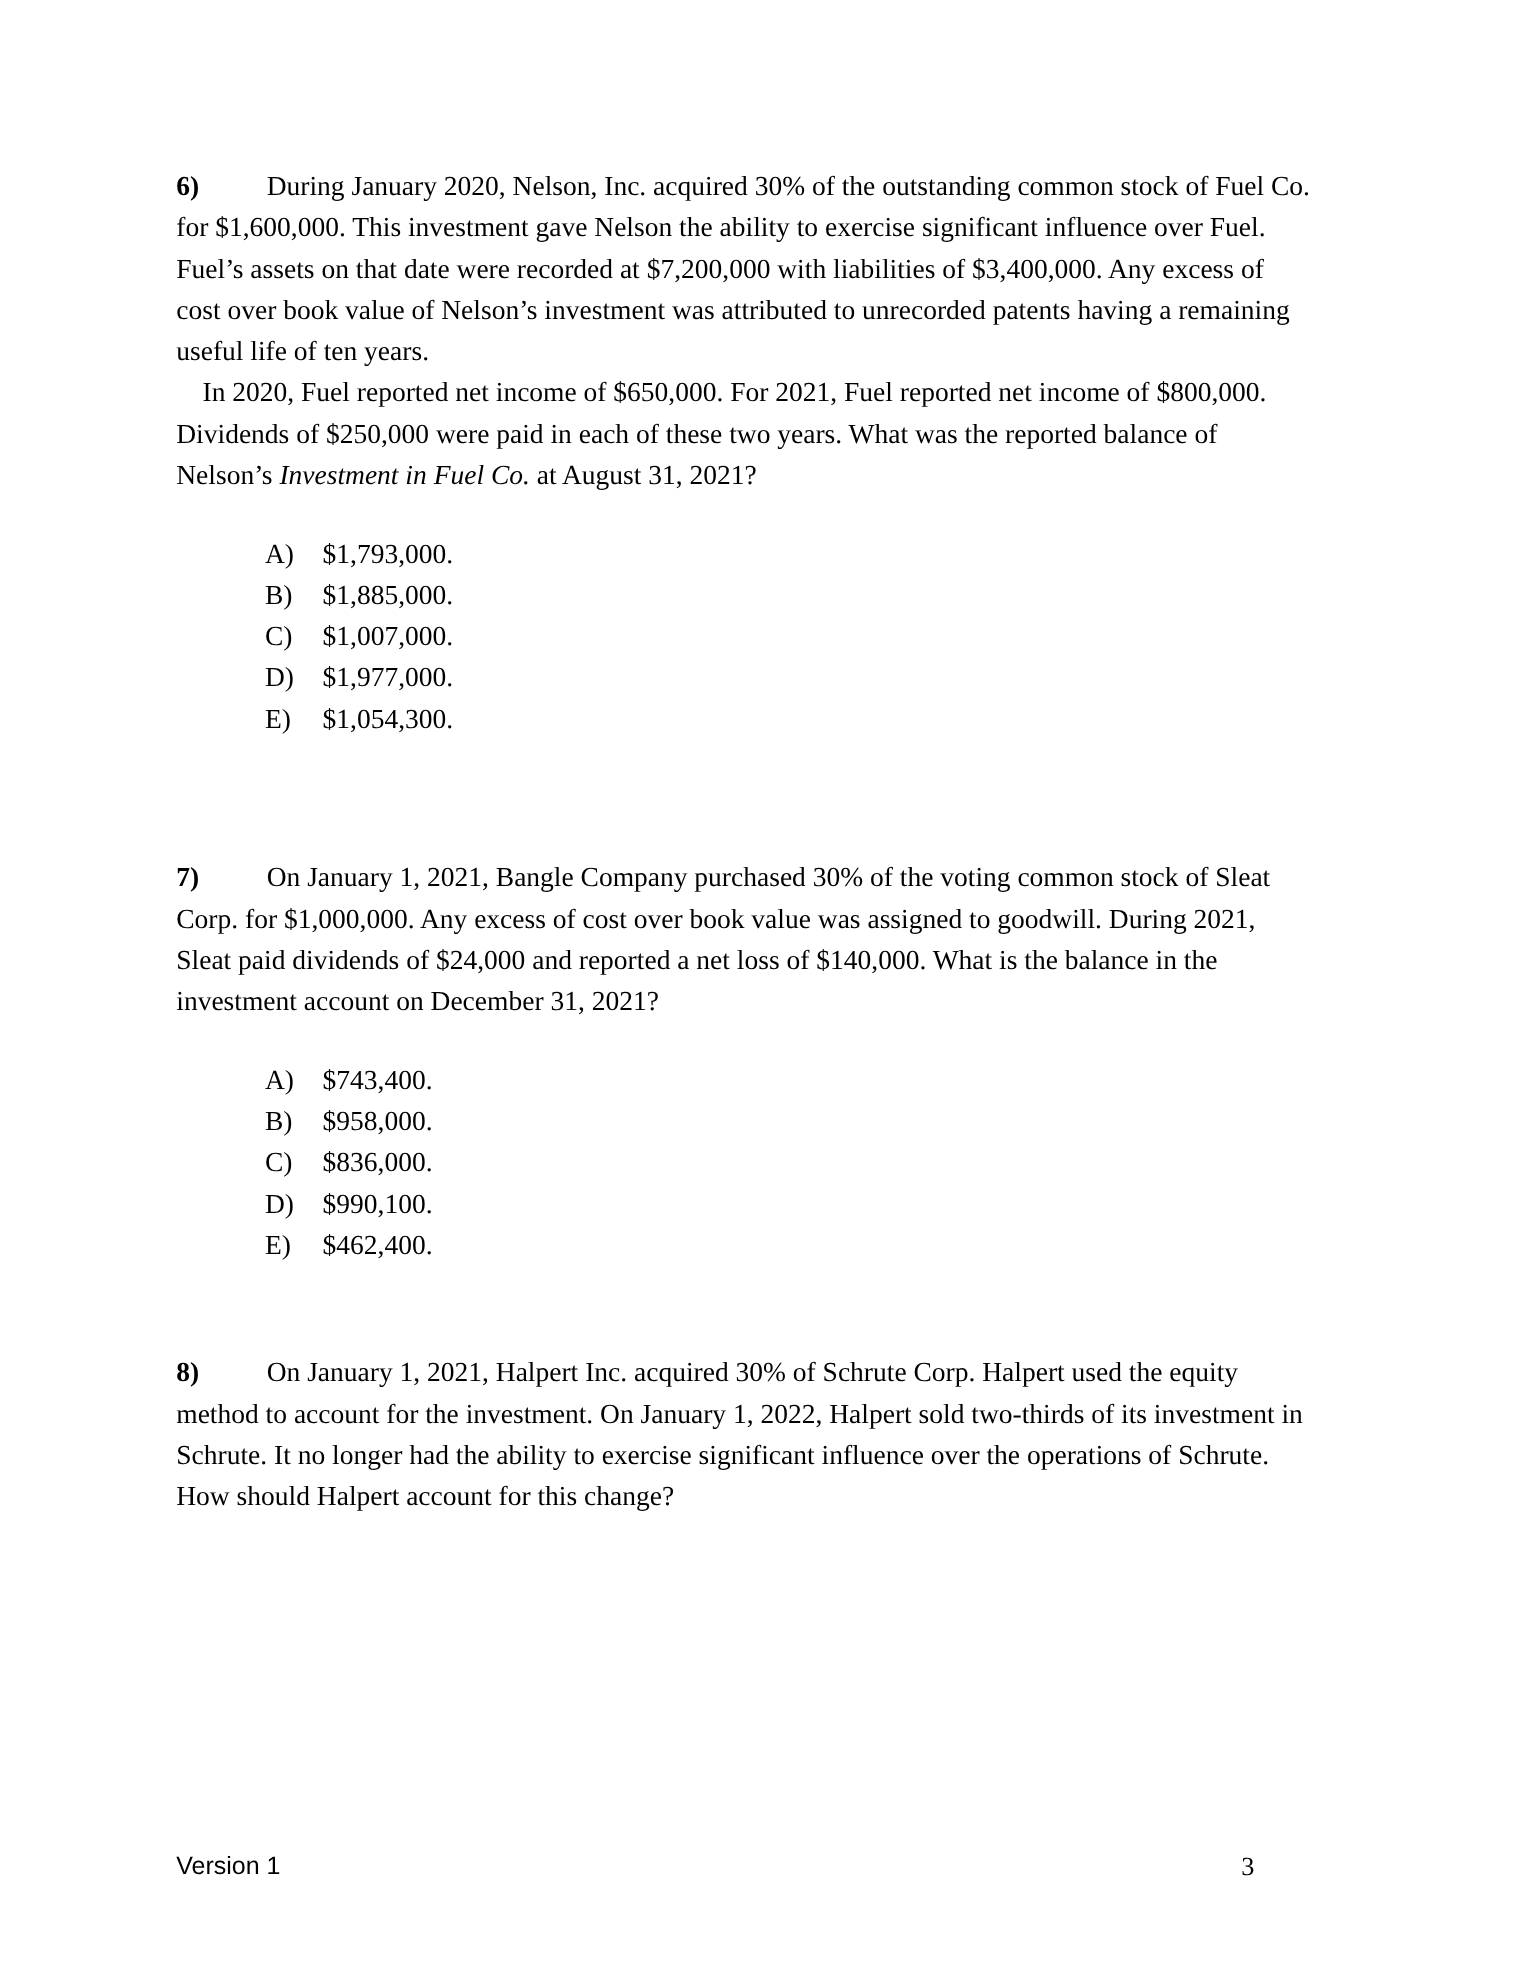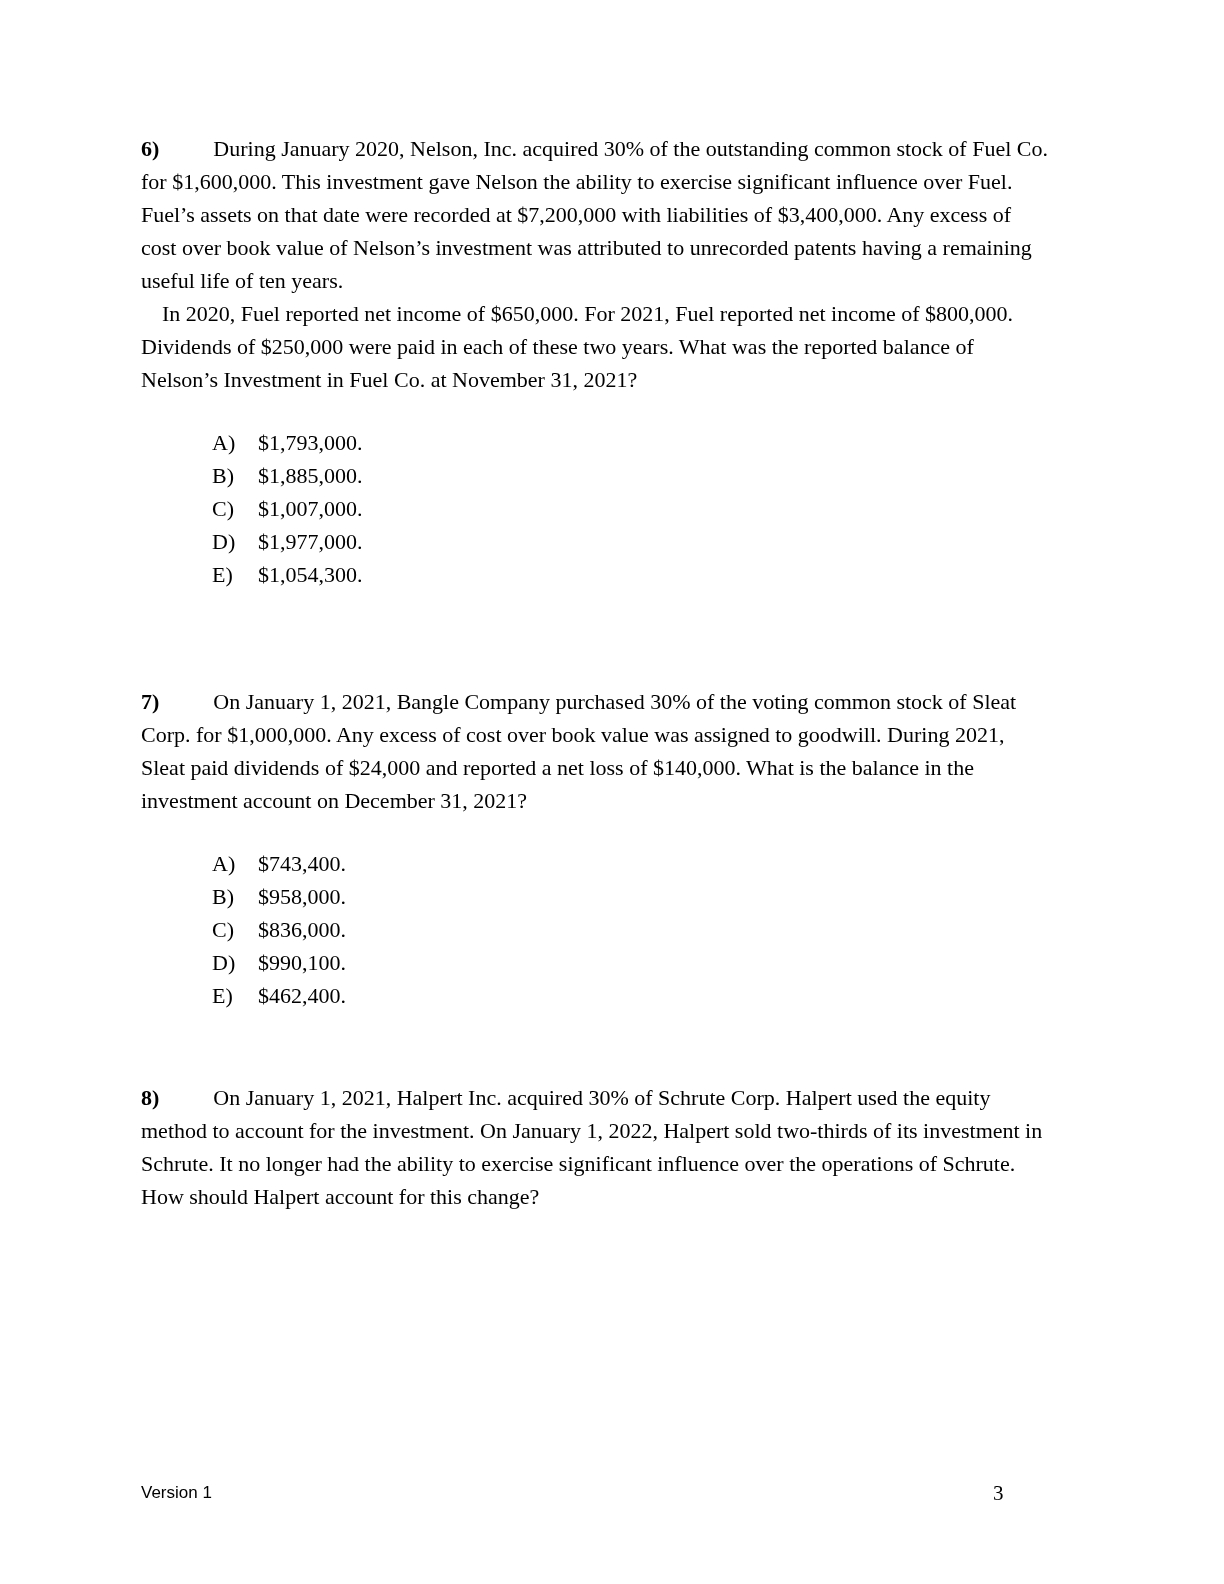--- a/index.html
+++ b/index.html
@@ -33,62 +33,63 @@
     font-weight: bold;
   }
   .tab {
     display: inline-block;
     width: 54px;
   }
   .p-indent {
     text-indent: 21px;
   }
   .ital {
+    font-style: italic;
   }
   .options {
     list-style: none;
     margin: 30px 0 0 71px;
     padding: 0;
   }
   .option {
     display: flex;
   }
   .option .letter {
     flex: none;
     width: 46px;
   }
   .question-7 { margin-top: 94px; }
   .question-8 { margin-top: 69px; }
   .footer-left {
     position: absolute;
     left: 141px;
     top: 1480px;
     font-family: "Liberation Sans", "DejaVu Sans", sans-serif;
-    font-size: 17px;
+    font-size: 20px;
     line-height: 26px;
     text-align: center;
   }
   .footer-right {
     position: absolute;
     left: 993px;
     top: 1480px;
     font-family: "Liberation Serif", "DejaVu Serif", serif;
     font-size: 21px;
     line-height: 26px;
   }
 </style>
 </head>
 <body>
 
 <div class="page">
   <div class="content">
 
     <section class="question question-6">
       <p><span class="qnum">6)</span><span class="tab"></span><span>During January 2020, Nelson, Inc. acquired 30% of the outstanding common stock of Fuel Co. for $1,600,000. This investment gave Nelson the ability to exercise significant influence over Fuel. Fuel’s assets on that date were recorded at $7,200,000 with liabilities of $3,400,000. Any excess of cost over book value of Nelson’s investment was attributed to unrecorded patents having a remaining useful life of ten years.</span></p>
-      <p class="p-indent"><span>In 2020, Fuel reported net income of $650,000. For 2021, Fuel reported net income of $800,000. Dividends of $250,000 were paid in each of these two years. What was the reported balance of Nelson’s </span><span class="ital">Investment in Fuel Co.</span><span> at November 31, 2021?</span></p>
+      <p class="p-indent"><span>In 2020, Fuel reported net income of $650,000. For 2021, Fuel reported net income of $800,000. Dividends of $250,000 were paid in each of these two years. What was the reported balance of Nelson’s </span><span class="ital">Investment in Fuel Co.</span><span> at August 31, 2021?</span></p>
       <ul class="options">
         <li class="option">
             <span class="letter">A)</span>
             <span>$1,793,000.</span>
           </li>
         <li class="option">
             <span class="letter">B)</span>
             <span>$1,885,000.</span>
           </li>
         <li class="option">

